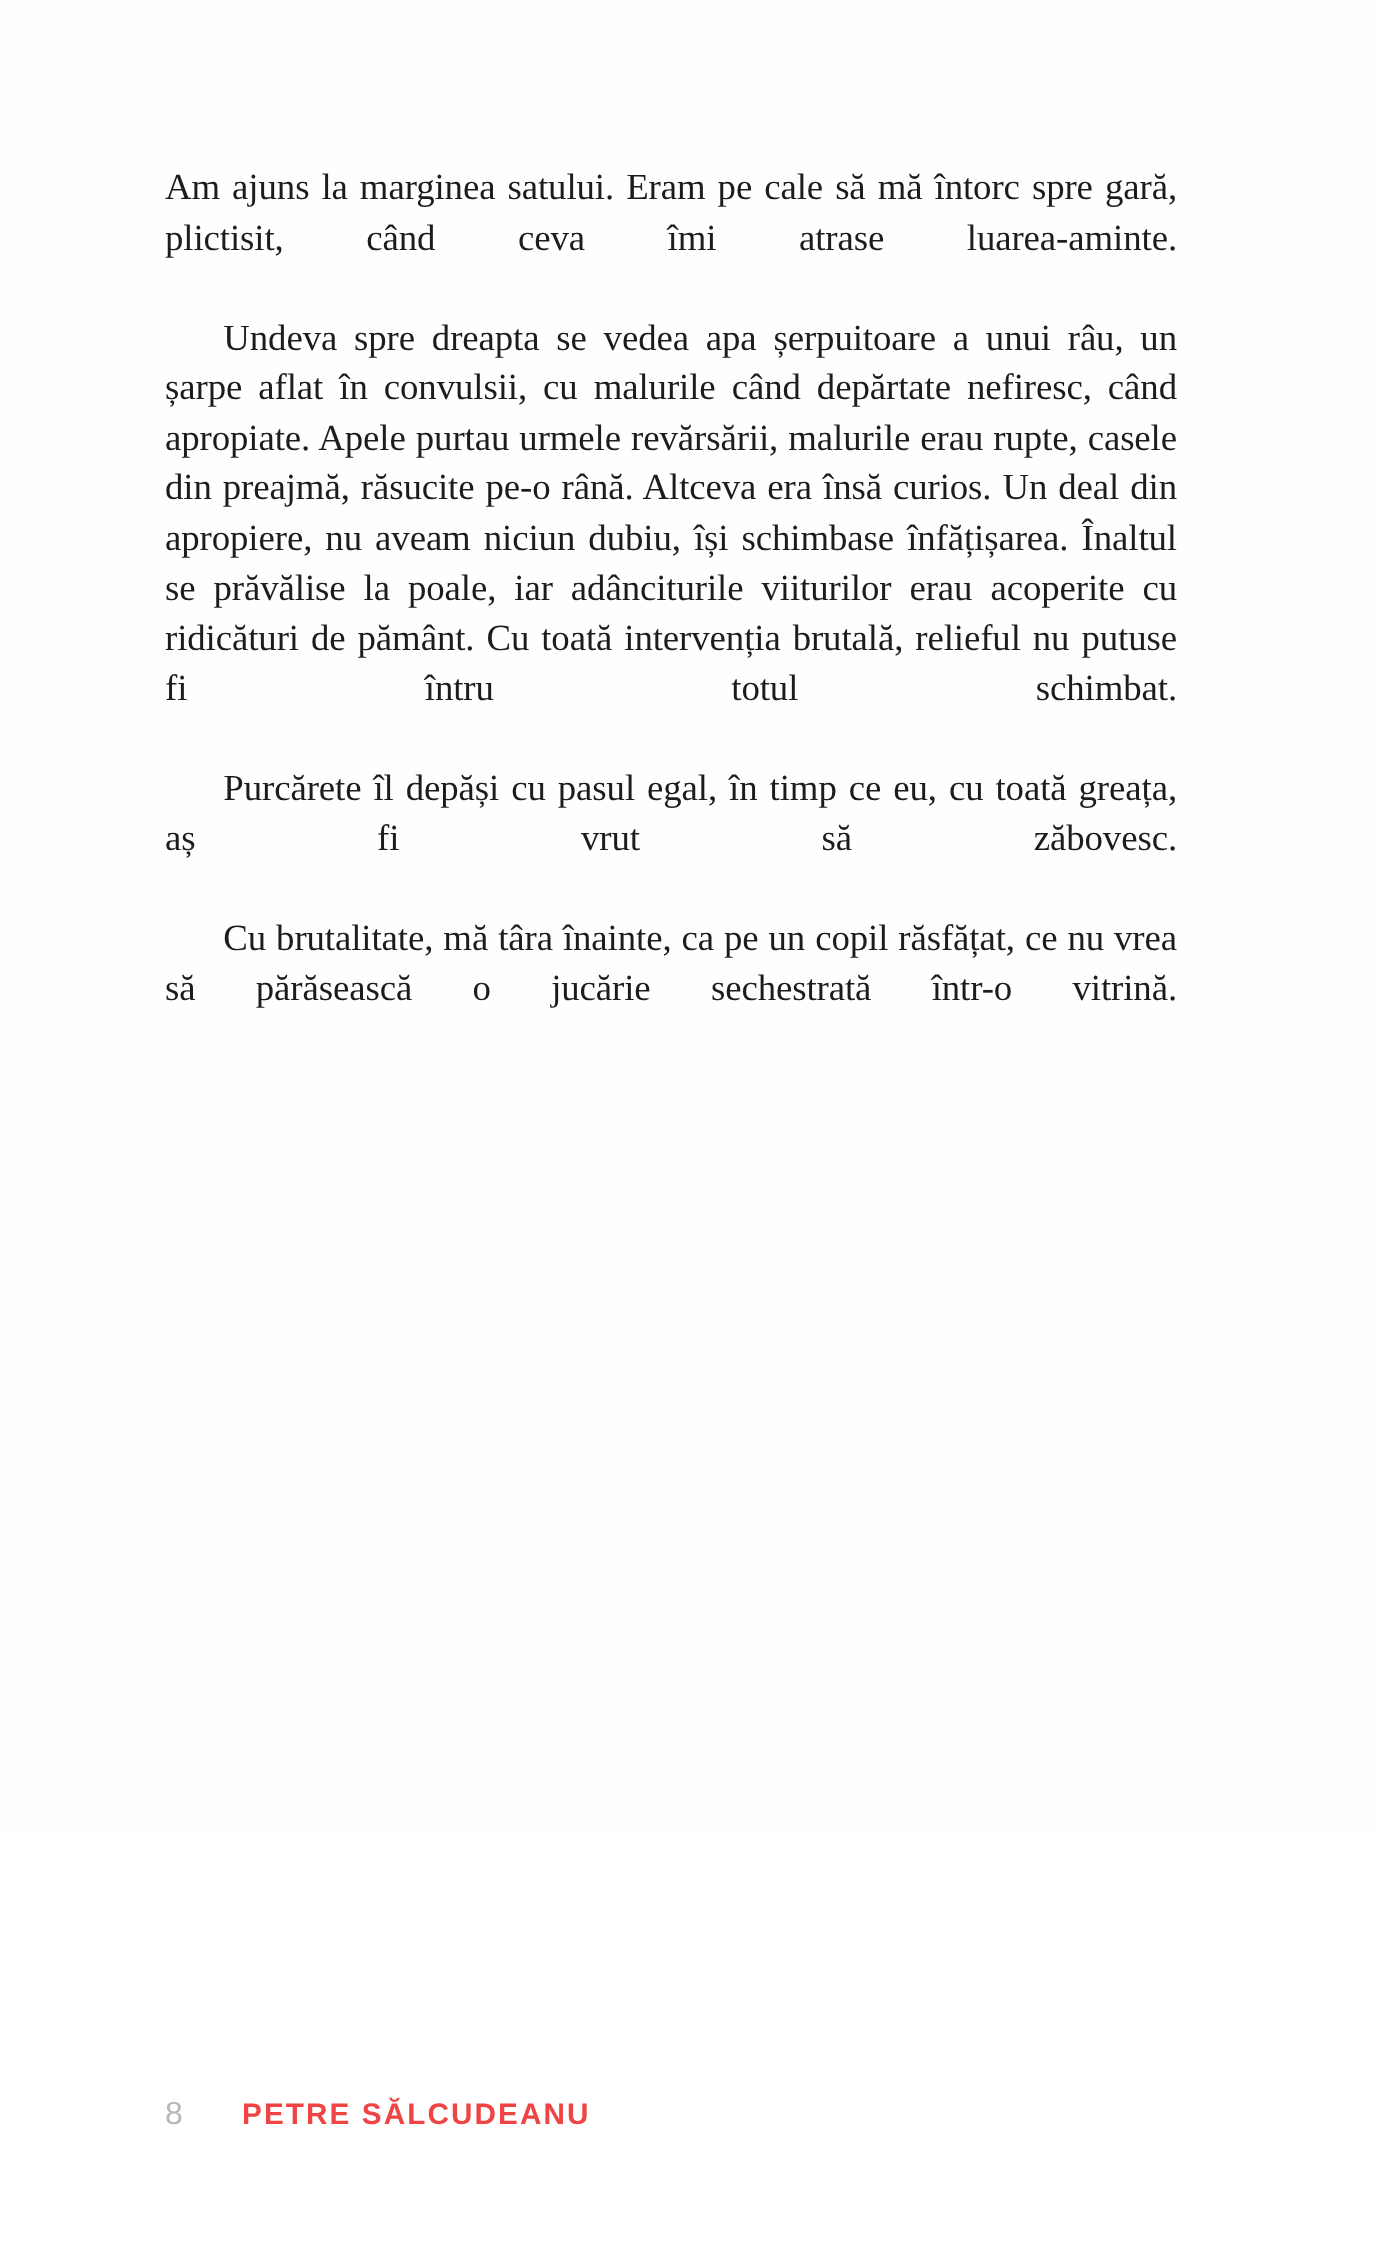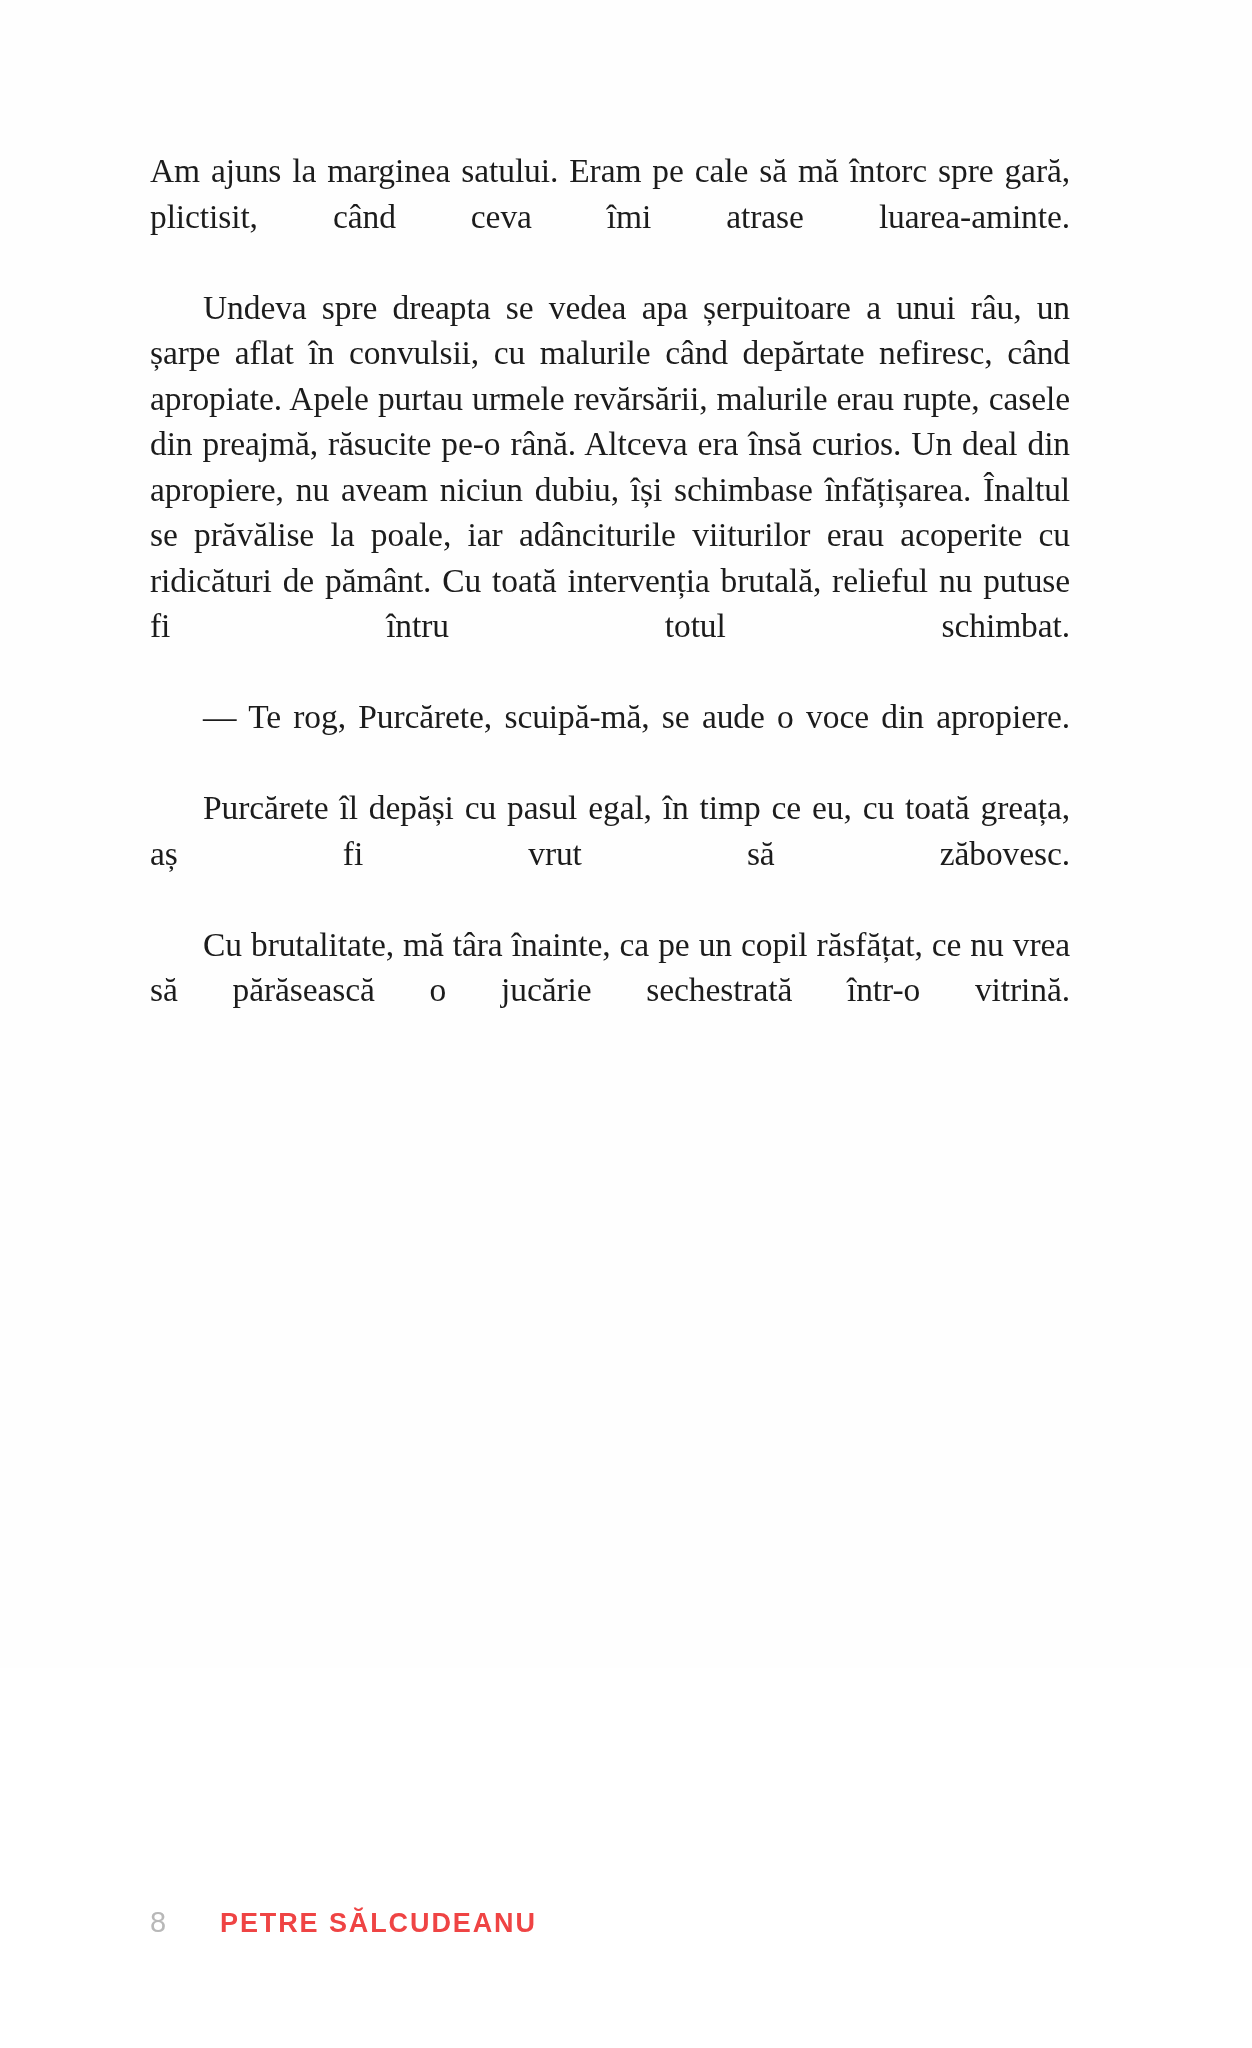--- a/index.html
+++ b/index.html
@@ -90,21 +90,20 @@
   }
 </style>
 </head>
 <body>
 
 <div class="page">
 
   <div class="text-block">
     <p class="para first">Am ajuns la marginea satului. Eram pe cale să mă întorc spre gară, plictisit, când ceva îmi atrase luarea-aminte.</p>
     <p class="para indent">Undeva spre dreapta se vedea apa șerpuitoare a unui râu, un șarpe aflat în convulsii, cu malurile când depărtate nefiresc, când apropiate. Apele purtau urmele revărsării, malurile erau rupte, casele din preajmă, răsucite pe-o rână. Altceva era însă curios. Un deal din apropiere, nu aveam niciun dubiu, își schimbase înfățișarea. Înaltul se prăvălise la poale, iar adânciturile viiturilor erau acoperite cu ridicături de pământ. Cu toată intervenția brutală, relieful nu putuse fi întru totul schimbat.</p>
-    <p class="para indent">— Te rog, Purcărete, scuipă-mă, se aude o voce din apropiere.</p>
     <p class="para indent">Purcărete îl depăși cu pasul egal, în timp ce eu, cu toată greața, aș fi vrut să zăbovesc.</p>
     <p class="para indent">Cu brutalitate, mă târa înainte, ca pe un copil răsfățat, ce nu vrea să părăsească o jucărie sechestrată într-o vitrină.</p>
   </div>
 
   <div class="footer">
     <span class="folio">8</span>
     <span class="running-head">PETRE SĂLCUDEANU</span>
   </div>
 
 </div>

